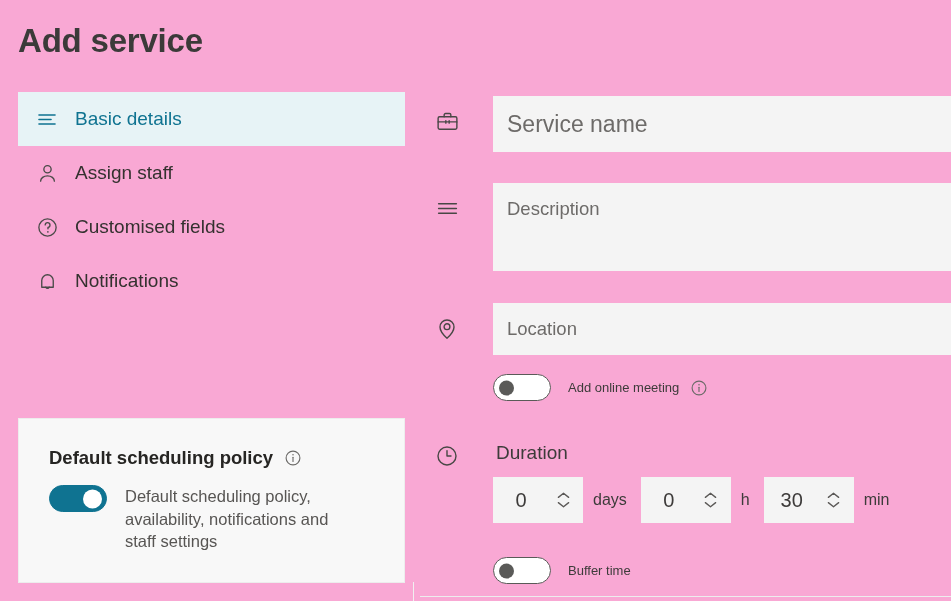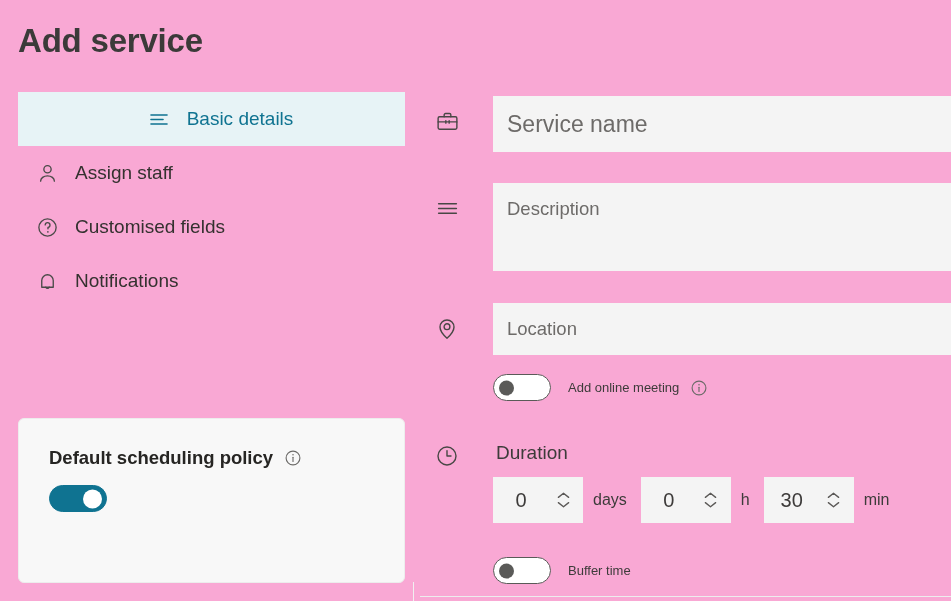--- a/index.html
+++ b/index.html
@@ -48,21 +48,20 @@
     display: flex;
     align-items: center;
     height: 54px;
     padding-left: 14px;
     box-sizing: border-box;
     cursor: pointer;
     background: transparent;
   }
   .nav-item.selected {
     background: #e7f3f6;
-    justify-content: center;
   }
   .nav-icon {
     width: 30px;
     height: 30px;
     display: flex;
     align-items: center;
     justify-content: center;
     flex: 0 0 30px;
     color: #4a4a48;
   }
@@ -81,21 +80,21 @@
   
   .policy-card {
     position: absolute;
     left: 18px;
     top: 418px;
     width: 387px;
     height: 165px;
     box-sizing: border-box;
     background: #f8f8f8;
     border: 1px solid #ededed;
-    border-radius: 6px;
+    border-radius: 0;
     padding: 28px 22px 0 30px;
   }
   .policy-head {
     display: flex;
     align-items: center;
     white-space: nowrap;
   }
   .policy-title {
     font-size: 18.5px;
     line-height: 22px;
@@ -359,20 +358,21 @@
           <circle cx="12" cy="12" r="9.2"></circle>
           <line x1="12" y1="11" x2="12" y2="16.6"></line>
           <circle cx="12" cy="7.6" r="1" fill="currentColor" stroke="none"></circle>
         </svg>
       </span>
     </div>
     <div class="policy-body">
       <div class="toggle on">
         <span class="knob"></span>
       </div>
+      <div class="policy-desc">Default scheduling policy, availability, notifications and staff settings</div>
     </div>
   </section>
 
   <div class="pane">
 
     <span class="row-icon" style="left:11px; top:105px;">
       <svg width="25" height="25" viewBox="0 0 24 24" fill="none" stroke="currentColor" stroke-width="1.35" stroke-linecap="round" stroke-linejoin="round">
         <rect x="3" y="7.4" width="18" height="12" rx="1.4"></rect>
         <path d="M8.8 7.4V5.6a1.3 1.3 0 0 1 1.3-1.3h3.8a1.3 1.3 0 0 1 1.3 1.3v1.8"></path>
         <line x1="3" y1="12.4" x2="21" y2="12.4"></line>

